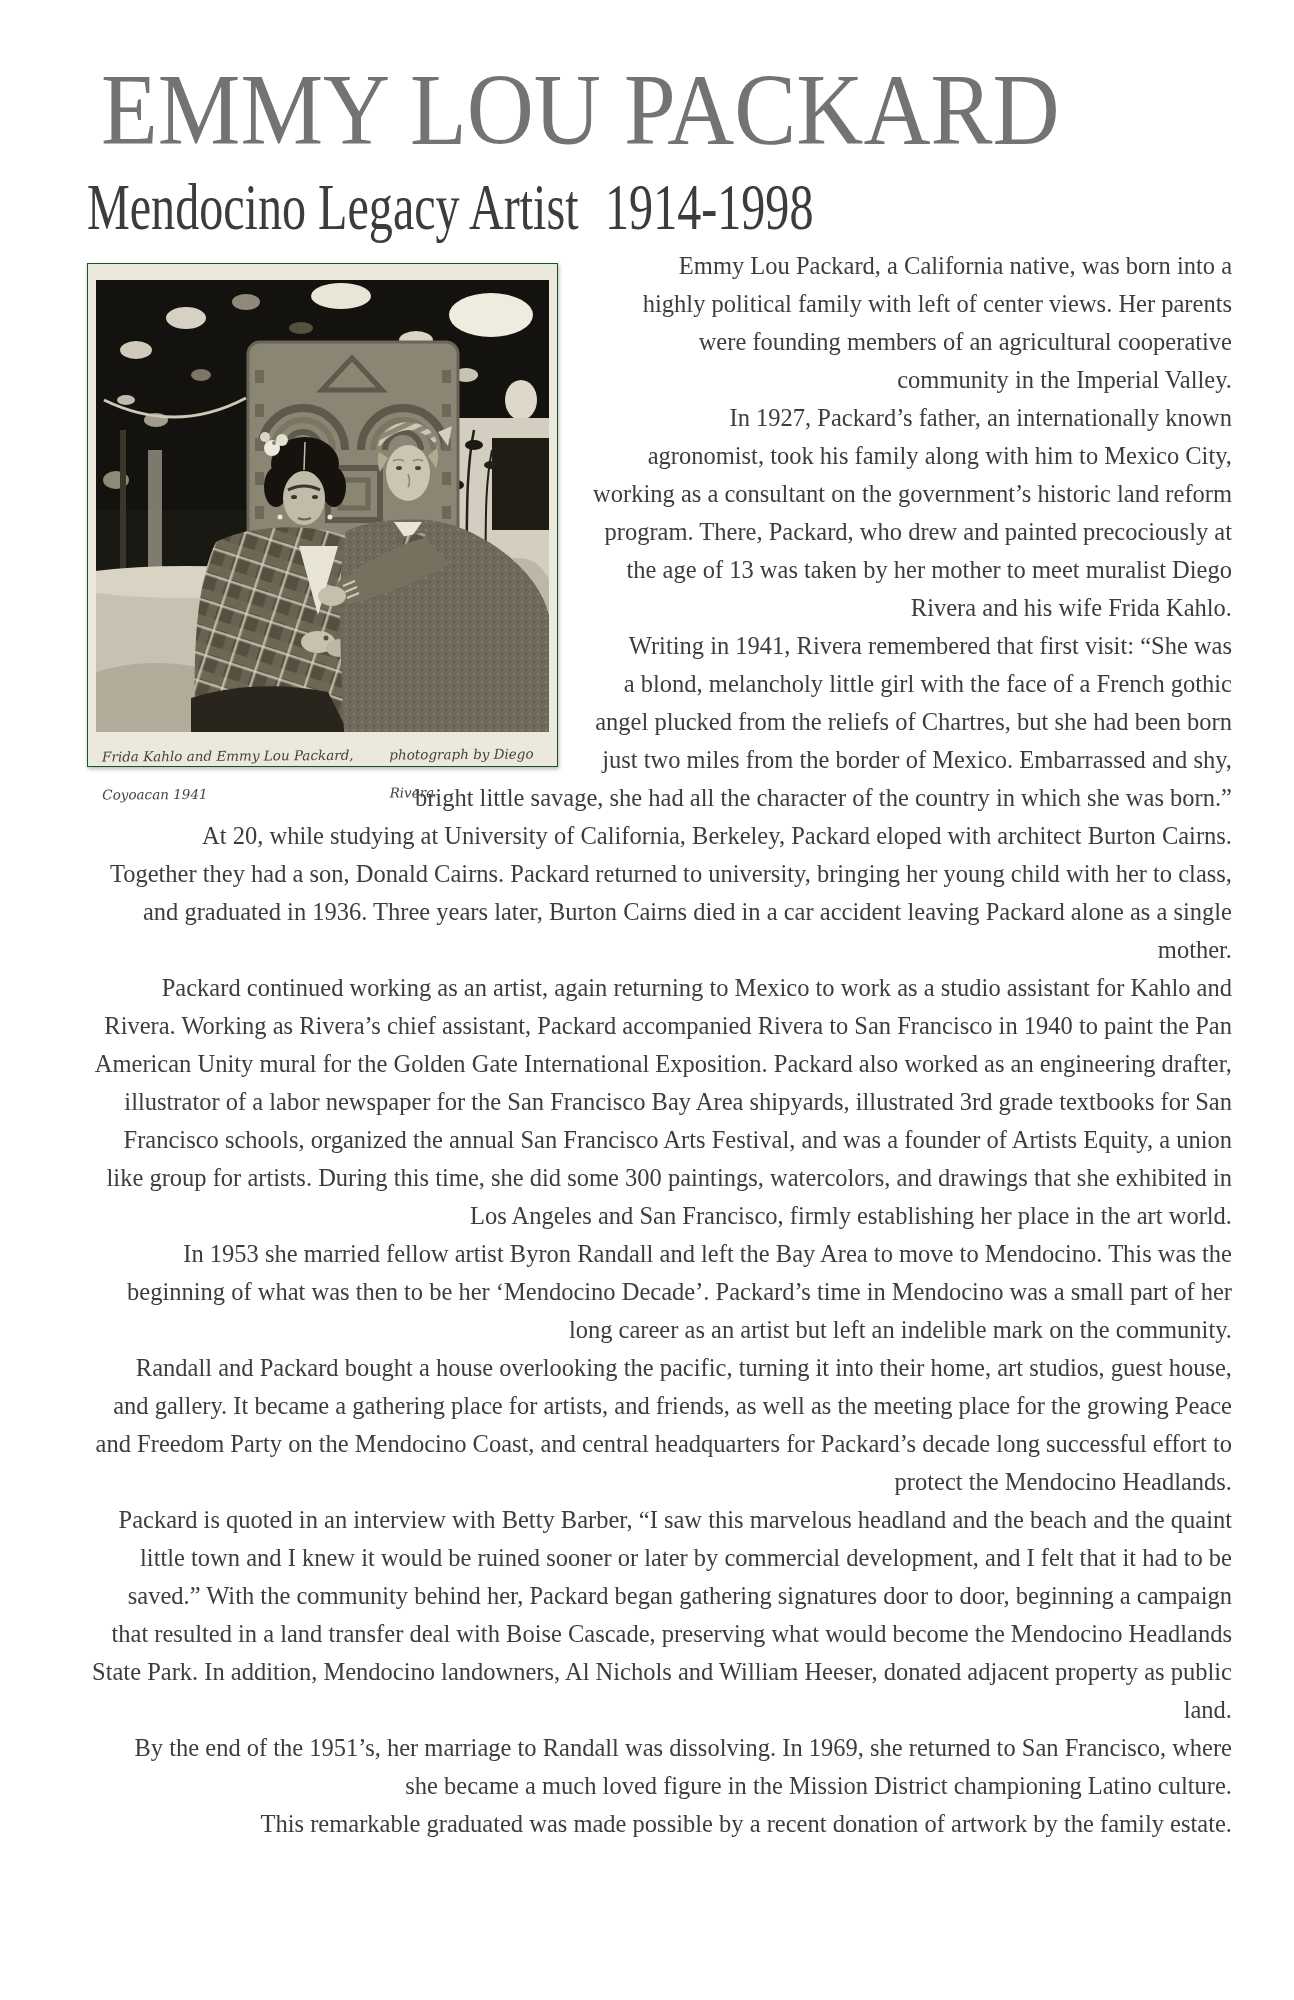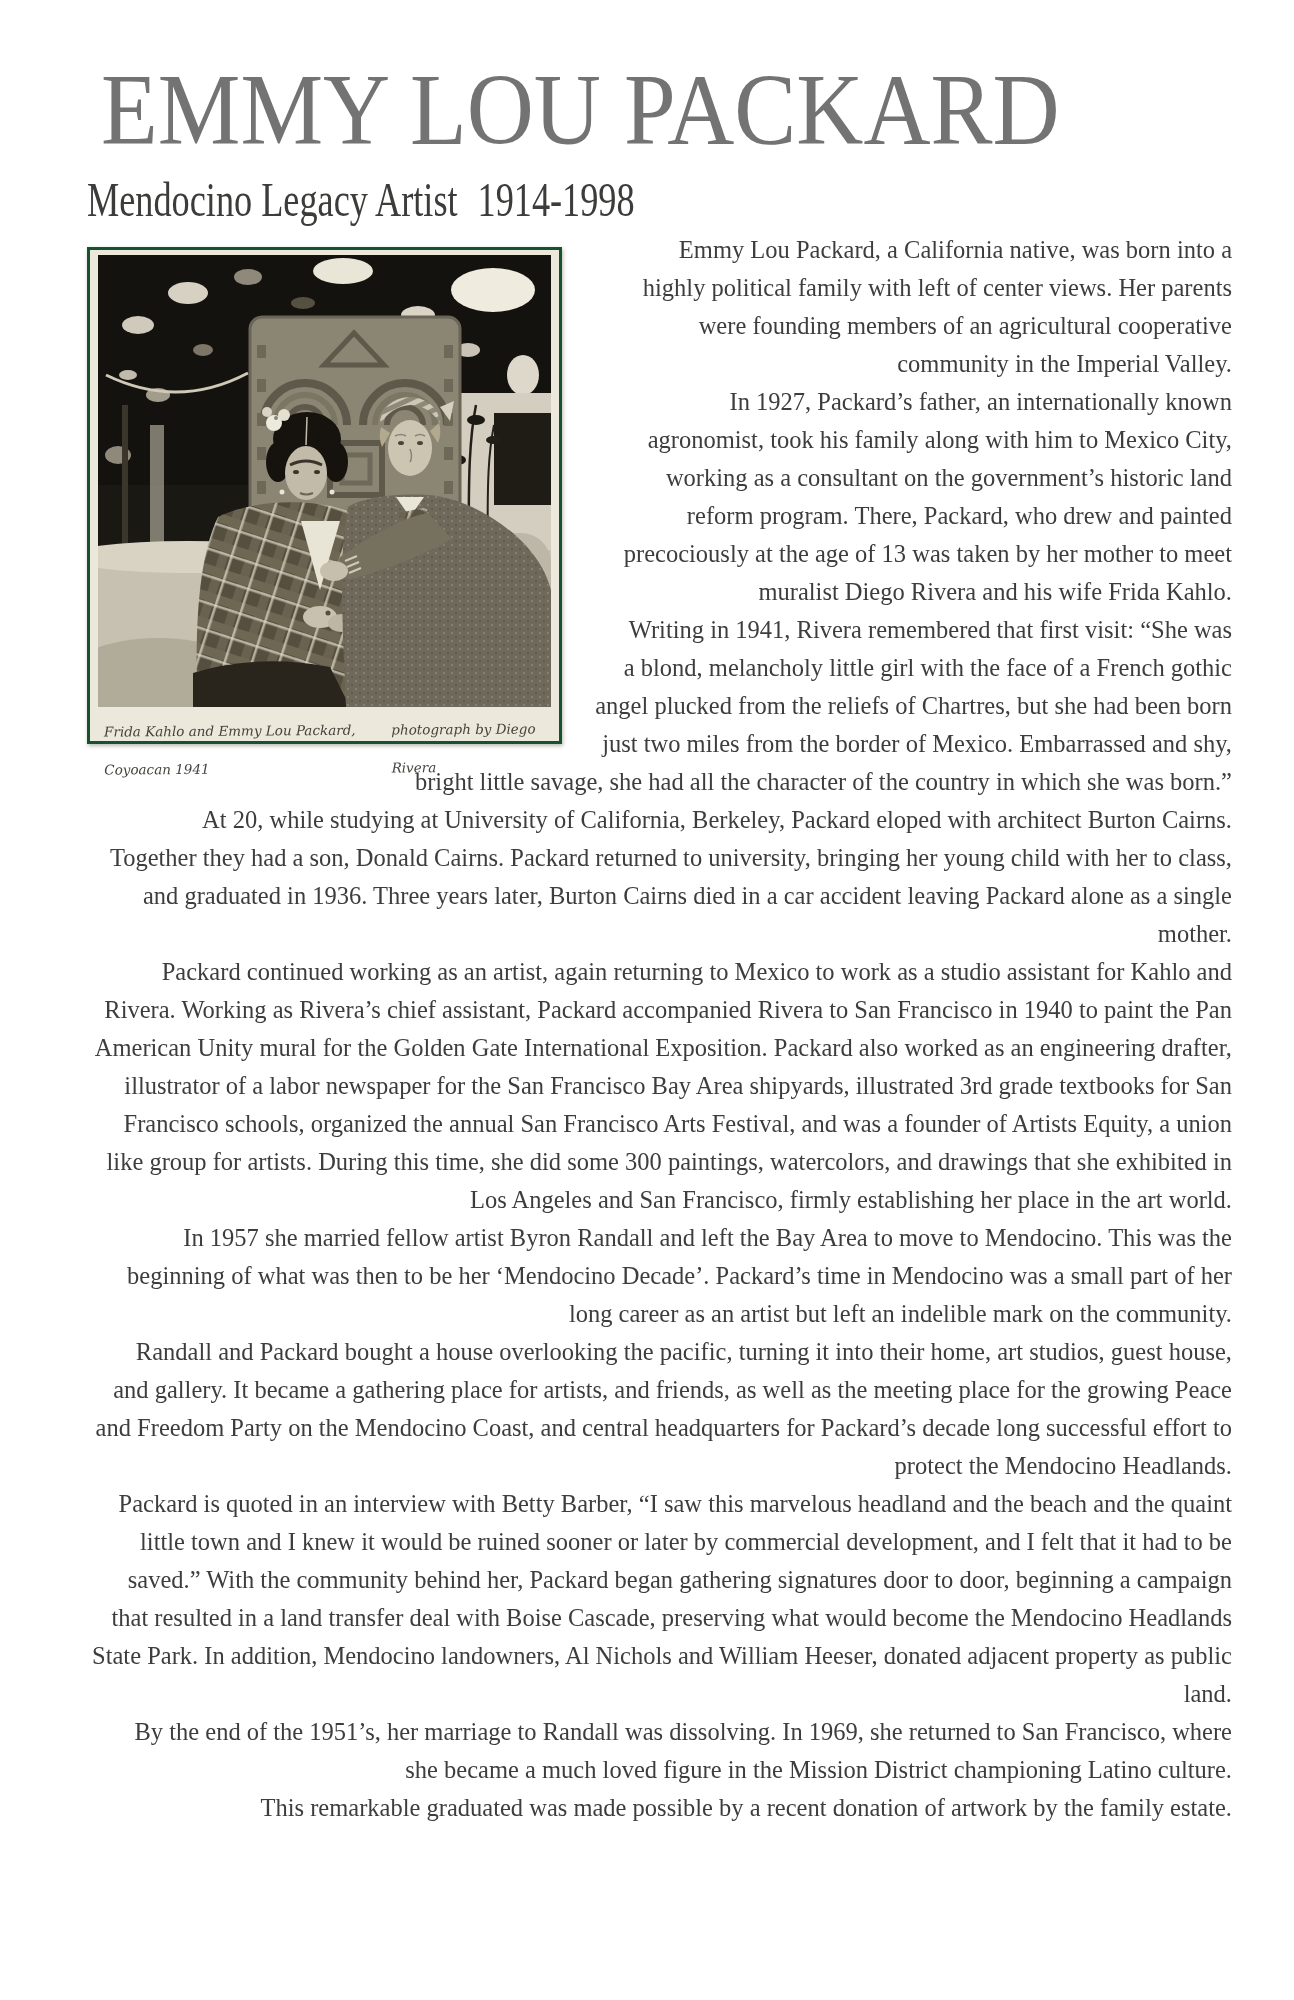--- a/index.html
+++ b/index.html
@@ -24,21 +24,21 @@
     white-space: nowrap;
     color: #737373;
   }
   .masthead h1 .squeeze {
     display: inline-block;
     transform: scaleX(0.92);
     transform-origin: left center;
   }
   .masthead h2 {
     margin: 3px 0 0 0;
-    font-size: 49px;
+    font-size: 65px;
     line-height: 1;
     font-weight: normal;
     white-space: nowrap;
     color: #3c3c3a;
   }
   .masthead h2 .squeeze {
     display: inline-block;
     transform: scaleX(0.74);
     transform-origin: left center;
   }
@@ -50,22 +50,22 @@
     line-height: 38px;
     text-align: left;
   }
   .article p { margin: 0; text-indent: 30px; text-align: right; }
   
   .photo-print {
     float: left;
     width: 453px;
     margin: 16px 33px 4px 1px;
     background: #ece8db;
-    padding: 5px 8px 0 8px;
-    border: 3px solid #14532d;
+    padding: 16px 8px 0 8px;
+    border: 1px solid #14532d;
     box-shadow: 1px 2px 4px rgba(60,55,40,0.35);
   }
   .photo-print svg { display: block; }
   .photo-captions {
     display: flex;
     justify-content: space-between;
     align-items: baseline;
     height: 30px;
     padding: 4px 6px 0 6px;
     font-family: "DejaVu Serif", serif;
@@ -226,20 +226,20 @@
         <span>Frida Kahlo and Emmy Lou Packard, Coyoacan 1941</span>
         <span>photograph by Diego Rivera</span>
       </figcaption>
     </figure>
 
     <p>Emmy Lou Packard, a California native, was born into a highly political family with left of center views.  Her parents were founding members of an agricultural cooperative community in the Imperial Valley.</p>
     <p>In 1927, Packard’s father, an internationally known agronomist, took his family along with him to Mexico City, working as a consultant on the government’s historic land reform program.  There, Packard, who drew and painted precociously at the age of 13 was taken by her mother to meet muralist Diego Rivera and his wife Frida Kahlo.</p>
     <p>Writing in 1941, Rivera remembered that first visit: “She was a blond, melancholy little girl with the face of a French gothic angel plucked from the reliefs of Chartres, but she had been born just two miles from the border of Mexico.  Embarrassed and shy, bright little savage, she had all the character of the country in which she was born.”</p>
     <p>At 20, while studying at University of California, Berkeley, Packard eloped with architect Burton Cairns.  Together they had a son, Donald Cairns.  Packard returned to university, bringing her young child with her to class, and graduated in 1936.  Three years later, Burton Cairns died in a car accident leaving Packard alone as a single mother.</p>
     <p>Packard continued working as an artist, again returning to Mexico to work as a studio assistant for Kahlo and Rivera.  Working as Rivera’s chief assistant, Packard accompanied Rivera to San Francisco in 1940 to paint the Pan American Unity mural for the Golden Gate International Exposition.  Packard also worked as an engineering drafter, illustrator of a labor newspaper for the San Francisco Bay Area shipyards, illustrated 3rd grade textbooks for San Francisco schools, organized the annual San Francisco Arts Festival, and was a founder of Artists Equity, a union like group for artists.  During this time, she did some 300 paintings, watercolors, and drawings that she exhibited in Los Angeles and San Francisco, firmly establishing her place in the art world.</p>
-    <p>In 1957 she married fellow artist Byron Randall and left the Bay Area to move to Mendocino.  This was the beginning of what was then to be her ‘Mendocino Decade’.   Packard’s time in Mendocino was a small part of her long career as an artist but left an indelible mark on the community.</p>
+    <p>In 1953 she married fellow artist Byron Randall and left the Bay Area to move to Mendocino.  This was the beginning of what was then to be her ‘Mendocino Decade’.   Packard’s time in Mendocino was a small part of her long career as an artist but left an indelible mark on the community.</p>
     <p>Randall and Packard bought a house overlooking the pacific, turning it into their home, art studios, guest house, and gallery.  It became a gathering place for artists, and friends, as well as the meeting place for the growing Peace and Freedom Party on the Mendocino Coast, and central headquarters for Packard’s decade long successful effort to protect the Mendocino Headlands.</p>
     <p>Packard is quoted in an interview with Betty Barber, “I saw this marvelous headland and the beach and the  quaint little town and I knew it would be ruined sooner or later by commercial development, and I felt that it had to be saved.”  With the community behind her, Packard began gathering signatures door to door, beginning a campaign that resulted in a land transfer deal with Boise Cascade, preserving what would become the Mendocino Headlands State Park.  In addition, Mendocino landowners, Al Nichols and William Heeser, donated adjacent property as public land.</p>
     <p>By the end of the 1951’s, her marriage to Randall was dissolving.  In 1969, she returned to San Francisco, where she became a much loved figure in the Mission District championing Latino culture.</p>
     <p>This remarkable graduated was made possible by a recent donation of artwork by the family estate.</p>
   </div>
 
 </div>
 
 </body></html>

